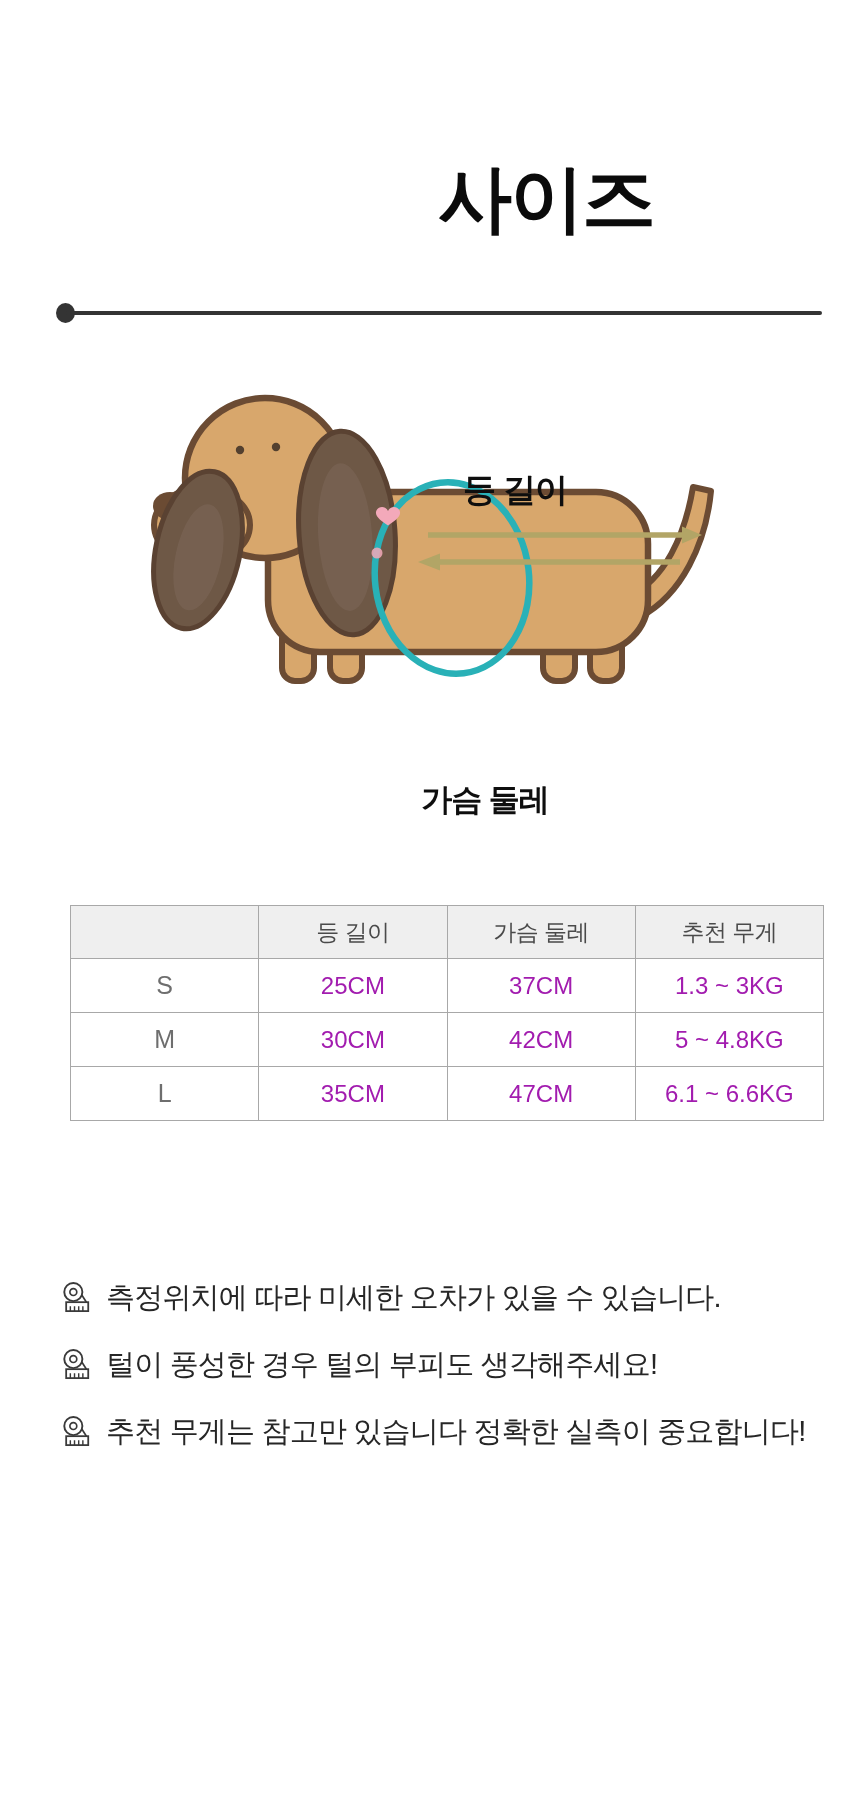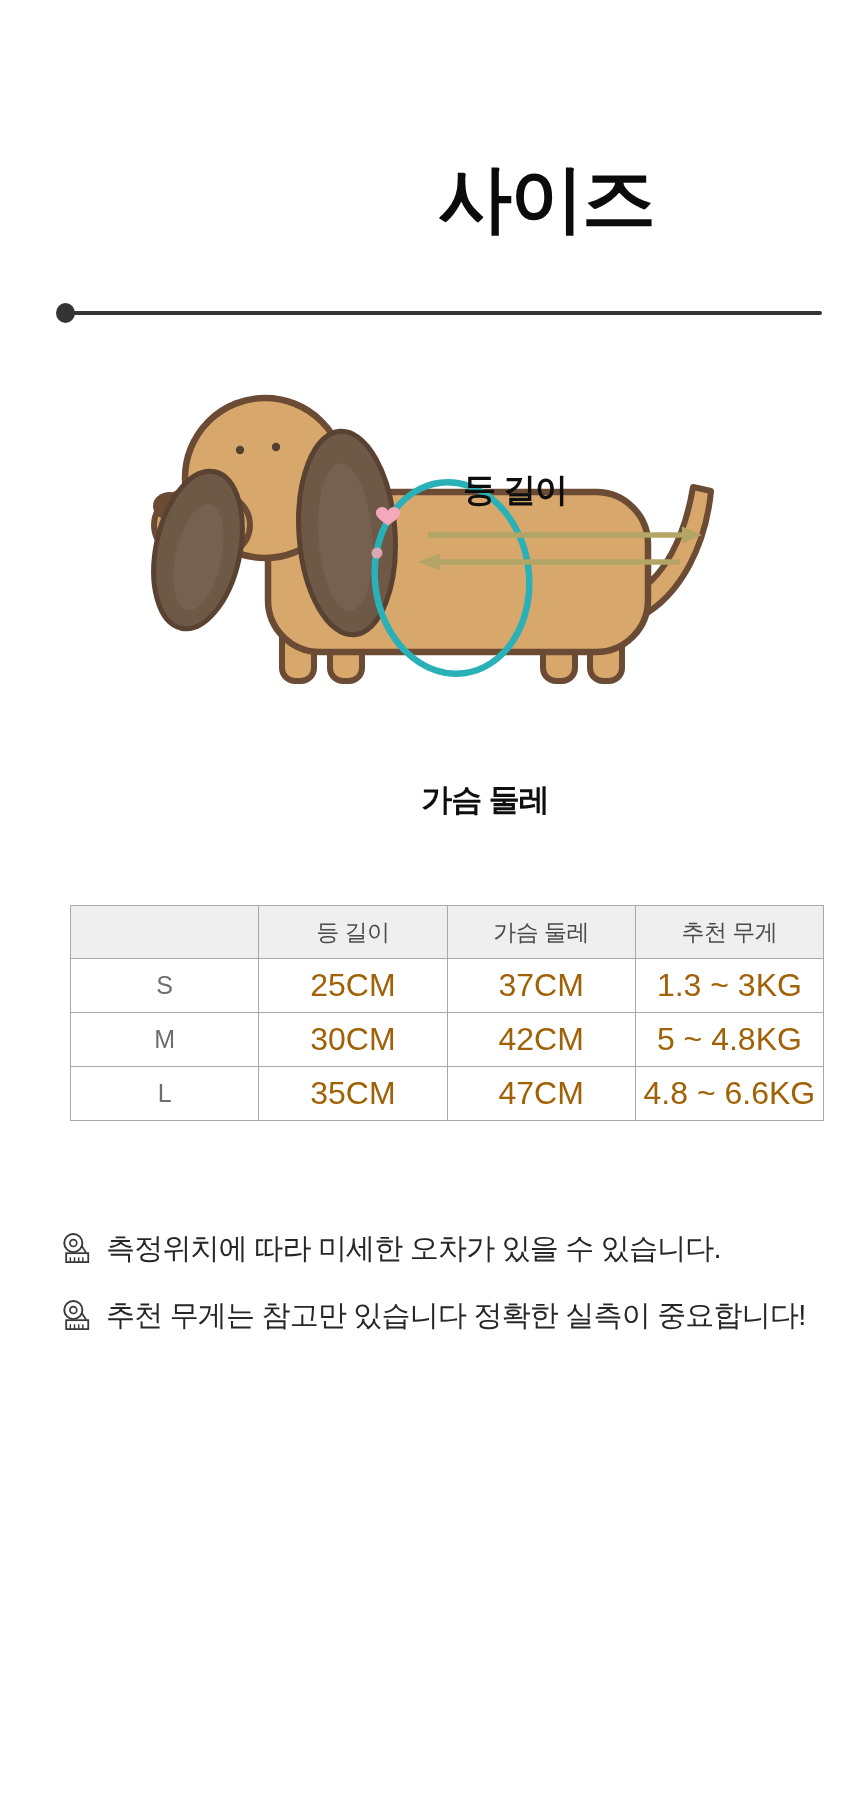--- a/index.html
+++ b/index.html
@@ -36,24 +36,24 @@
 
   table.size-table {
     position: absolute; left: 70px; top: 905px; width: 754px;
     border-collapse: collapse; table-layout: fixed; text-align: center;
   }
   .size-table th, .size-table td { border: 1px solid #a8a8a8; }
   .size-table th {
     height: 53px; background: #efefef; font-weight: 400;
     font-size: 23px; color: #4a4a4a; letter-spacing: -0.5px;
   }
-  .size-table td { height: 54px; background: #ffffff; font-size: 32px; color: #a16207; }
+  .size-table td { height: 54px; background: #ffffff; font-size: 24px; color: #a21caf; }
   .size-table td.size-col { font-size: 25px; color: #6e6e6e; }
 
-  .notes { position: absolute; left: 62px; top: 1229px; width: 740px; }
+  .notes { position: absolute; left: 62px; top: 1278px; width: 740px; }
   .note {
     display: flex; align-items: center; gap: 13px; margin-bottom: 27px; height: 40px;
   }
   .note-text {
     font-size: 29px; color: #262626; letter-spacing: -0.8px; font-weight: 400;
     white-space: nowrap;
   }
   .tape-icon { width: 31px; height: 34px; flex: 0 0 auto; }
 </style>
 </head>
@@ -130,21 +130,21 @@
       <tr>
         <td class="size-col">M</td>
         <td>30CM</td>
         <td>42CM</td>
         <td>5 ~ 4.8KG</td>
       </tr>
       <tr>
         <td class="size-col">L</td>
         <td>35CM</td>
         <td>47CM</td>
-        <td>4.8 ~ 6.6KG</td>
+        <td>6.1 ~ 6.6KG</td>
       </tr>
     </tbody>
   </table>
 
   <div class="notes">
     <div class="note">
       <svg class="tape-icon" viewBox="0 0 26 28">
         <circle cx="9.5" cy="9" r="7.6" fill="#ffffff" stroke="#3a3a3a" stroke-width="1.6"></circle>
         <circle cx="9.5" cy="9" r="2.9" fill="none" stroke="#3a3a3a" stroke-width="1.4"></circle>
         <path d="M 16.6 11.5 L 20.5 17.5" fill="none" stroke="#3a3a3a" stroke-width="1.4"></path>
@@ -154,17 +154,27 @@
       <span class="note-text">측정위치에 따라 미세한 오차가 있을 수 있습니다.</span>
     </div>
     <div class="note">
       <svg class="tape-icon" viewBox="0 0 26 28">
         <circle cx="9.5" cy="9" r="7.6" fill="#ffffff" stroke="#3a3a3a" stroke-width="1.6"></circle>
         <circle cx="9.5" cy="9" r="2.9" fill="none" stroke="#3a3a3a" stroke-width="1.4"></circle>
         <path d="M 16.6 11.5 L 20.5 17.5" fill="none" stroke="#3a3a3a" stroke-width="1.4"></path>
         <rect x="3.5" y="17.5" width="18.5" height="7.5" fill="#ffffff" stroke="#3a3a3a" stroke-width="1.5"></rect>
         <path d="M 7 21 V 25 M 10.5 21 V 25 M 14 21 V 25 M 17.5 21 V 25" stroke="#3a3a3a" stroke-width="1.2"></path>
       </svg>
+      <span class="note-text">털이 풍성한 경우 털의 부피도 생각해주세요!</span>
+    </div>
+    <div class="note">
+      <svg class="tape-icon" viewBox="0 0 26 28">
+        <circle cx="9.5" cy="9" r="7.6" fill="#ffffff" stroke="#3a3a3a" stroke-width="1.6"></circle>
+        <circle cx="9.5" cy="9" r="2.9" fill="none" stroke="#3a3a3a" stroke-width="1.4"></circle>
+        <path d="M 16.6 11.5 L 20.5 17.5" fill="none" stroke="#3a3a3a" stroke-width="1.4"></path>
+        <rect x="3.5" y="17.5" width="18.5" height="7.5" fill="#ffffff" stroke="#3a3a3a" stroke-width="1.5"></rect>
+        <path d="M 7 21 V 25 M 10.5 21 V 25 M 14 21 V 25 M 17.5 21 V 25" stroke="#3a3a3a" stroke-width="1.2"></path>
+      </svg>
       <span class="note-text">추천 무게는 참고만 있습니다 정확한 실측이 중요합니다!</span>
     </div>
   </div>
 
 </div>
 
 </body></html>

